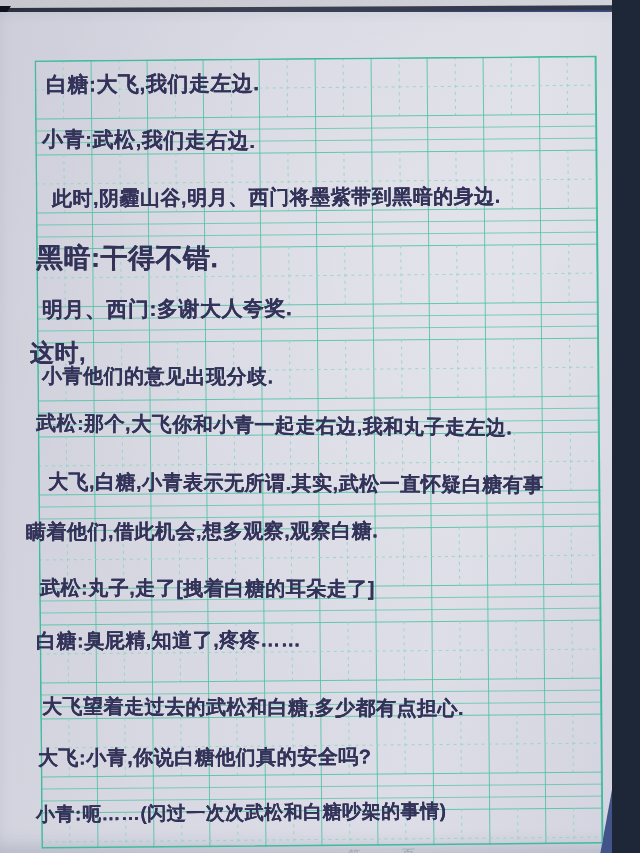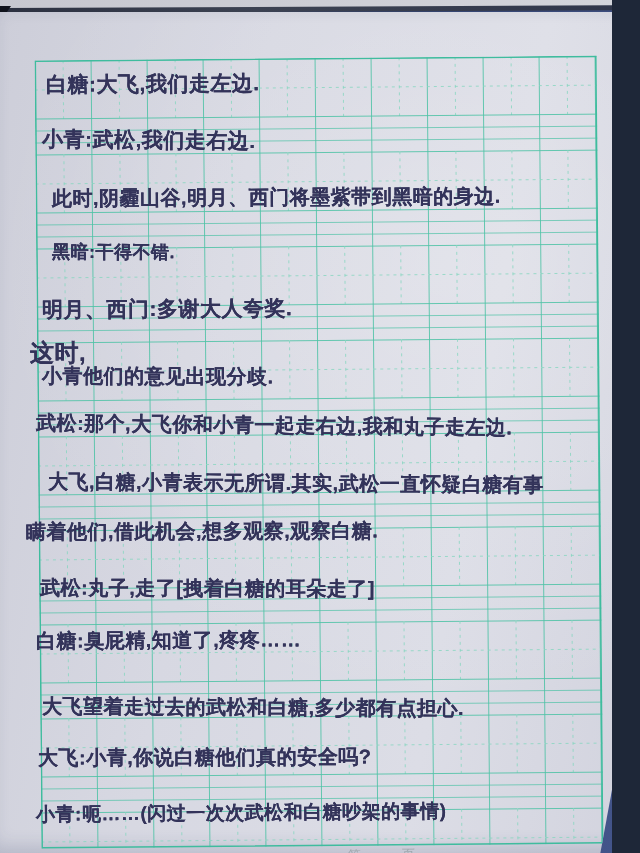--- a/index.html
+++ b/index.html
@@ -76,21 +76,21 @@
         </defs>
         <rect x="0" y="0" width="562" height="788" fill="url(#cell)"></rect>
         <rect x="0.75" y="0.75" width="560.5" height="786.5" fill="none" stroke="#3fbc9e" stroke-width="1.5"></rect>
       </svg>
     </div>
 
     <div id="lines">
         <div class="hand-line" style="left: 46px; top: 58px; font-size: 21px; transform: rotate(-0.4deg);">白糖:大飞,我们走左边.</div>
         <div class="hand-line" style="left: 42px; top: 114px; font-size: 21px; transform: rotate(0.5deg);">小青:武松,我们走右边.</div>
         <div class="hand-line" style="left: 52px; top: 172px; font-size: 20px; transform: rotate(-0.3deg);">此时,阴霾山谷,明月、西门将墨紫带到黑暗的身边.</div>
-        <div class="hand-line" style="left: 52px; top: 228px; font-size: 18px; transform: rotate(0.2deg);">黑暗:干得不错.</div>
+        <div class="hand-line" style="left: 36px; top: 228px; font-size: 27px; transform: rotate(0.2deg);">黑暗:干得不错.</div>
         <div class="hand-line" style="left: 42px; top: 283px; font-size: 21px; transform: rotate(-0.4deg);">明月、西门:多谢大人夸奖.</div>
         <div class="hand-line" style="left: 30px; top: 325px; font-size: 24px; transform: rotate(0deg);">这时,</div>
         <div class="hand-line" style="left: 42px; top: 351px; font-size: 20px; transform: rotate(0.3deg);">小青他们的意见出现分歧.</div>
         <div class="hand-line" style="left: 36px; top: 400px; font-size: 20px; transform: rotate(0.6deg);">武松:那个,大飞你和小青一起走右边,我和丸子走左边.</div>
         <div class="hand-line" style="left: 48px; top: 458px; font-size: 20px; transform: rotate(0.4deg);">大飞,白糖,小青表示无所谓.其实,武松一直怀疑白糖有事</div>
         <div class="hand-line" style="left: 26px; top: 506px; font-size: 20px; transform: rotate(-0.2deg);">瞒着他们,借此机会,想多观察,观察白糖.</div>
         <div class="hand-line" style="left: 40px; top: 563px; font-size: 20px; transform: rotate(0.2deg);">武松:丸子,走了[拽着白糖的耳朵走了]</div>
         <div class="hand-line" style="left: 36px; top: 615px; font-size: 20px; transform: rotate(-0.3deg);">白糖:臭屁精,知道了,疼疼……</div>
         <div class="hand-line" style="left: 42px; top: 682px; font-size: 20px; transform: rotate(0.3deg);">大飞望着走过去的武松和白糖,多少都有点担心.</div>
         <div class="hand-line" style="left: 38px; top: 732px; font-size: 20px; transform: rotate(-0.2deg);">大飞:小青,你说白糖他们真的安全吗?</div>

